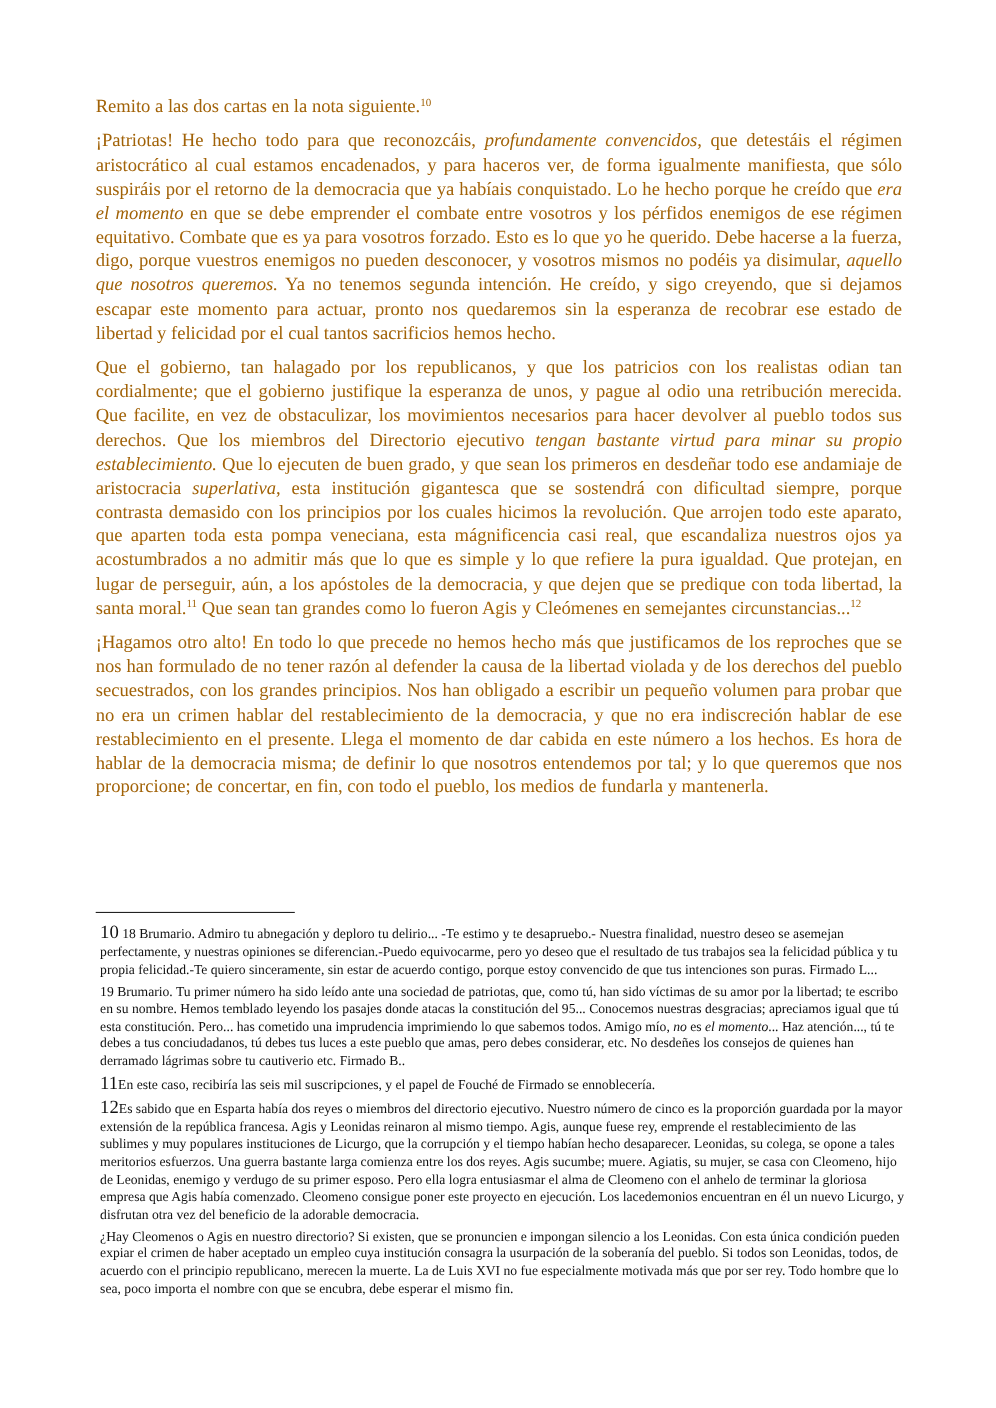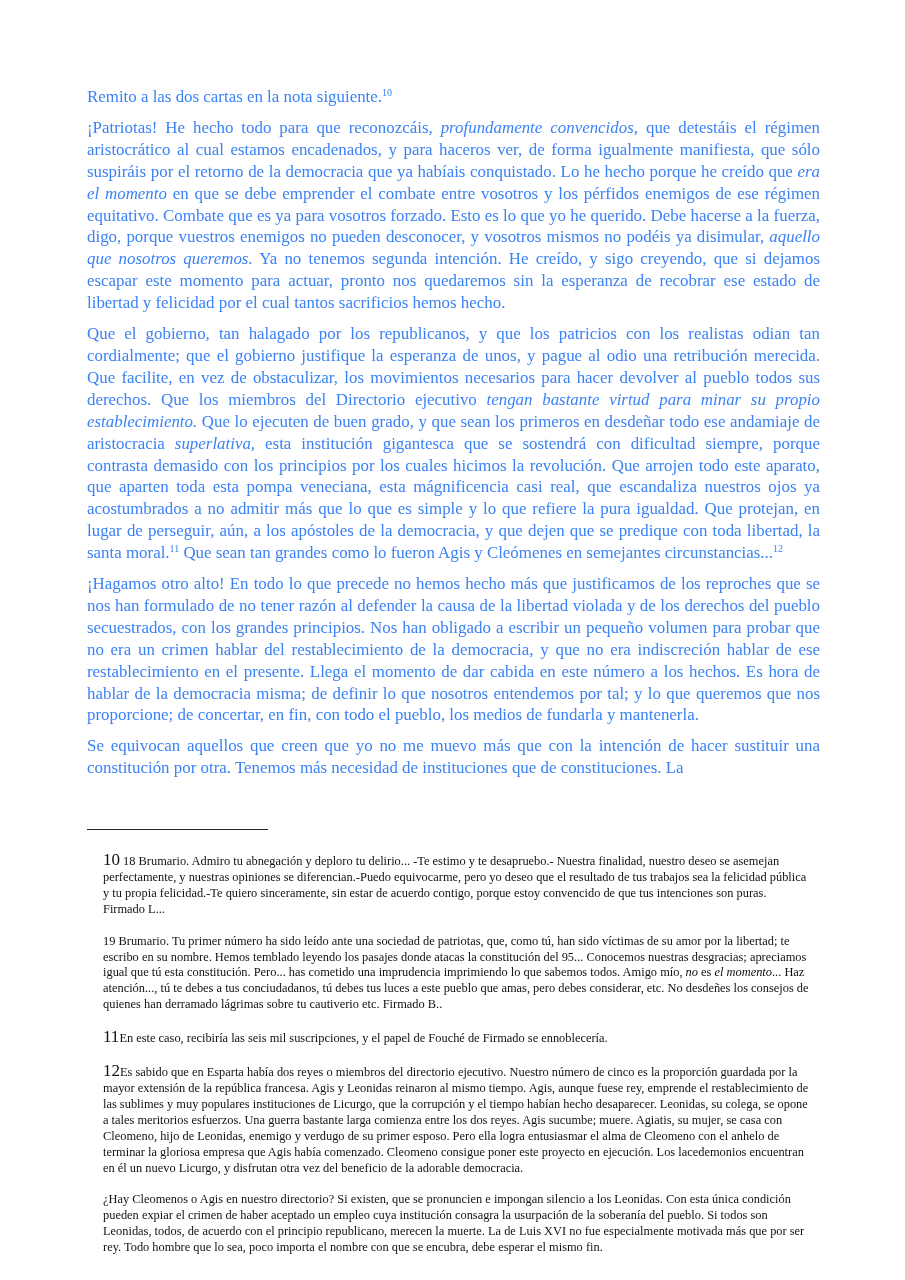--- a/index.html
+++ b/index.html
@@ -1,51 +1,50 @@
 <!DOCTYPE html>
 <html><head>
 <meta charset="utf-8">
 <style>
   html, body { margin: 0; padding: 0; background: #ffffff; }
   body { width: 905px; height: 1280px; position: relative; overflow: hidden; }
   .page {
     position: absolute; left: 87px; top: 86px; width: 733px;
     font-family: "Liberation Serif", "DejaVu Serif", serif;
-    color: #3b82f6;
+    color: #a16207;
   }
   .body-text p {
     margin: 0 0 9px 0;
     font-size: 16.9px;
     line-height: 21.9px;
     text-align: justify;
   }
   .body-text p.first { text-align: left; }
   sup { font-size: 10px; line-height: 0; vertical-align: 6px; }
   .sep {
     position: absolute; left: 87px; top: 829px; width: 181px; height: 1px;
     background: #222;
   }
   .notes {
     position: absolute; left: 87px; top: 836px; width: 740px;
     font-family: "Liberation Serif", "DejaVu Serif", serif;
     font-size: 12.4px; line-height: 15.9px; color: #111;
   }
   .notes .fn { margin: 0 0 3px 0; }
-  .notes .fn p { margin: 16px; }
+  .notes .fn p { margin: 4px; }
   .notes .fnum { font-size: 17px; line-height: 15px; }
 </style>
 </head>
 <body>
 
 <div class="page body-text" id="body-root">
     <p class="first"><span>Remito a las dos cartas en la nota siguiente.</span><sup>10</sup></p>
     <p><span>¡Patriotas! He hecho todo para que reconozcáis, </span><i>profundamente convencidos,</i><span> que detestáis el régimen aristocrático al cual estamos encadenados, y para haceros ver, de forma igualmente manifiesta, que sólo suspiráis por el retorno de la democracia que ya habíais conquistado. Lo he hecho porque he creído que </span><i>era el momento</i><span> en que se debe emprender el combate entre vosotros y los pérfidos enemigos de ese régimen equitativo. Combate que es ya para vosotros forzado. Esto es lo que yo he querido. Debe hacerse a la fuerza, digo, porque vuestros enemigos no pueden desconocer, y vosotros mismos no podéis ya disimular, </span><i>aquello que nosotros queremos.</i><span> Ya no tenemos segunda intención. He creído, y sigo creyendo, que si dejamos escapar este momento para actuar, pronto nos quedaremos sin la esperanza de recobrar ese estado de libertad y felicidad por el cual tantos sacrificios hemos hecho.</span></p>
     <p><span>Que el gobierno, tan halagado por los republicanos, y que los patricios con los realistas odian tan cordialmente; que el gobierno justifique la esperanza de unos, y pague al odio una retribución merecida. Que facilite, en vez de obstaculizar, los movimientos necesarios para hacer devolver al pueblo todos sus derechos. Que los miembros del Directorio ejecutivo </span><i>tengan bastante virtud para minar su propio establecimiento.</i><span> Que lo ejecuten de buen grado, y que sean los primeros en desdeñar todo ese andamiaje de aristocracia </span><i>superlativa,</i><span> esta institución gigantesca que se sostendrá con dificultad siempre, porque contrasta demasido con los principios por los cuales hicimos la revolución. Que arrojen todo este aparato, que aparten toda esta pompa veneciana, esta mágnificencia casi real, que escandaliza nuestros ojos ya acostumbrados a no admitir más que lo que es simple y lo que refiere la pura igualdad. Que protejan, en lugar de perseguir, aún, a los apóstoles de la democracia, y que dejen que se predique con toda libertad, la santa moral.</span><sup>11</sup><span> Que sean tan grandes como lo fueron Agis y Cleómenes en semejantes circunstancias...</span><sup>12</sup></p>
     <p><span>¡Hagamos otro alto! En todo lo que precede no hemos hecho más que justificamos de los reproches que se nos han formulado de no tener razón al defender la causa de la libertad violada y de los derechos del pueblo secuestrados, con los grandes principios. Nos han obligado a escribir un pequeño volumen para probar que no era un crimen hablar del restablecimiento de la democracia, y que no era indiscreción hablar de ese restablecimiento en el presente. Llega el momento de dar cabida en este número a los hechos. Es hora de hablar de la democracia misma; de definir lo que nosotros entendemos por tal; y lo que queremos que nos proporcione; de concertar, en fin, con todo el pueblo, los medios de fundarla y mantenerla.</span></p>
-    <p><span>Se equivocan aquellos que creen que yo no me muevo más que con la intención de hacer sustituir una constitución por otra. Tenemos más necesidad de instituciones que de constituciones. La</span></p>
   </div>
 <div class="sep"></div>
 <div class="notes" id="notes-root">
     <div class="fn">
       <p><span class="fnum">10</span><span> 18 Brumario. Admiro tu abnegación y deploro tu delirio... -Te estimo y te desapruebo.- Nuestra finalidad, nuestro deseo se asemejan perfectamente, y nuestras opiniones se diferencian.-Puedo equivocarme, pero yo deseo que el resultado de tus trabajos sea la felicidad pública y tu propia felicidad.-Te quiero sinceramente, sin estar de acuerdo contigo, porque estoy convencido de que tus intenciones son puras. Firmado L...</span></p>
       <p><span> 19 Brumario. Tu primer número ha sido leído ante una sociedad de patriotas, que, como tú, han sido víctimas de su amor por la libertad; te escribo en su nombre. Hemos temblado leyendo los pasajes donde atacas la constitución del 95... Conocemos nuestras desgracias; apreciamos igual que tú esta constitución. Pero... has cometido una imprudencia imprimiendo lo que sabemos todos. Amigo mío, </span><i>no</i><span> es </span><i>el momento</i><span>... Haz atención..., tú te debes a tus conciudadanos, tú debes tus luces a este pueblo que amas, pero debes considerar, etc. No desdeñes los consejos de quienes han derramado lágrimas sobre tu cautiverio etc. Firmado B..</span></p>
     </div>
     <div class="fn">
       <p><span class="fnum">11</span><span>En este caso, recibiría las seis mil suscripciones, y el papel de Fouché de Firmado se ennoblecería.</span></p>
     </div>

